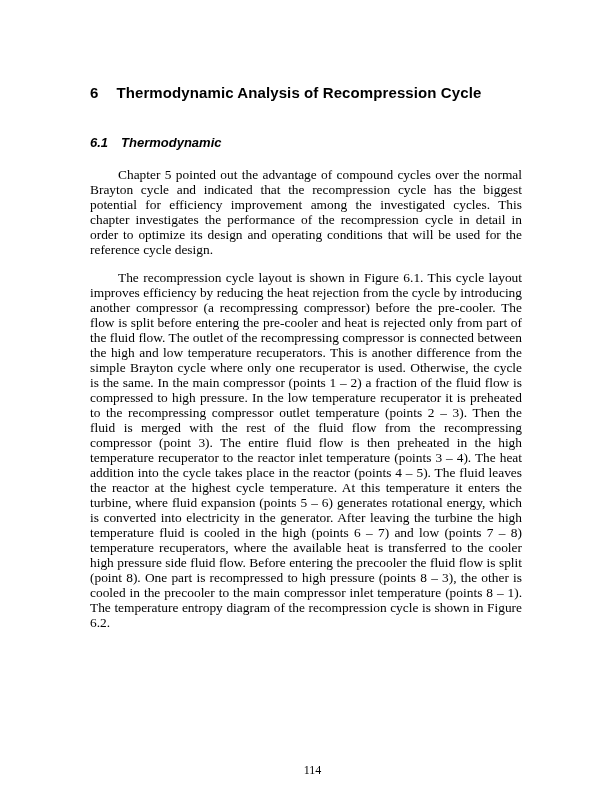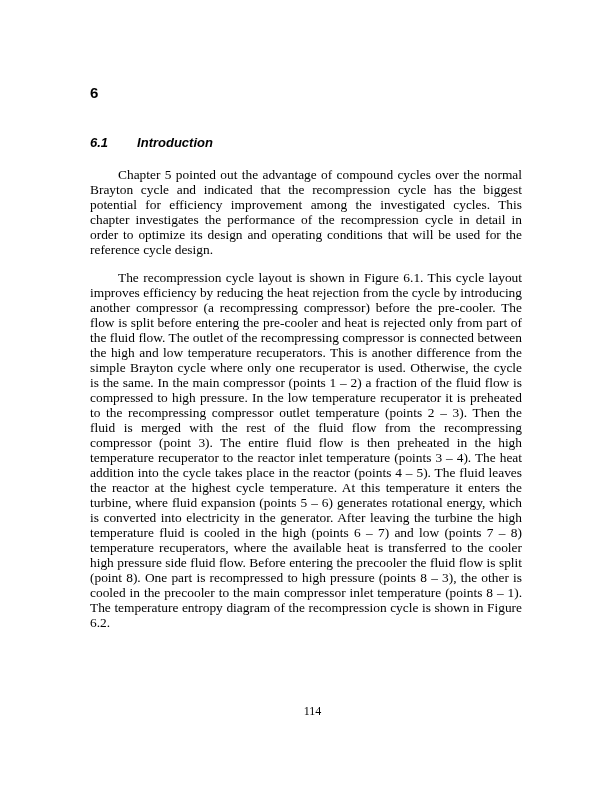--- a/index.html
+++ b/index.html
@@ -31,58 +31,59 @@
     gap: 18px;
     letter-spacing: 0.1px;
   }
   .section-heading {
     font-family: "Liberation Sans", sans-serif;
     font-size: 13px;
     font-weight: bold;
     font-style: italic;
     margin: 34px 0 0 0;
     display: flex;
-    gap: 29px;
+    gap: 13px;
   }
   p.body-para {
     font-size: 13.4px;
     line-height: 15px;
     text-align: justify;
     text-indent: 28px;
     margin: 0;
   }
   p.first-para {
     margin-top: 17px;
   }
   p.second-para {
     margin-top: 13px;
   }
   .page-number {
     position: absolute;
     left: 0;
     right: 0;
-    top: 704px;
+    top: 763px;
     text-align: center;
     font-size: 12px;
     font-family: "Liberation Serif", serif;
     padding-left: 13px;
   }
 </style>
 </head>
 <body>
 
 <div class="sheet">
 
   <h1 class="chapter-heading">
     <span>6</span>
+    <span>Thermodynamic Analysis of Recompression Cycle</span>
   </h1>
 
   <h2 class="section-heading">
     <span>6.1</span>
-    <span>Introduction</span>
+    <span>Thermodynamic</span>
   </h2>
 
   <p class="body-para first-para">Chapter 5 pointed out the advantage of compound cycles over the normal Brayton cycle and indicated that the recompression cycle has the biggest potential for efficiency improvement among the investigated cycles.  This chapter investigates the performance of the recompression cycle in detail in order to optimize its design and operating conditions that will be used for the reference cycle design.</p>
 
   <p class="body-para second-para">The recompression cycle layout is shown in Figure 6.1.  This cycle layout improves efficiency by reducing the heat rejection from the cycle by introducing another compressor (a recompressing compressor) before the pre-cooler. The flow is split before entering the pre-cooler and heat is rejected only from part of the fluid flow. The outlet of the recompressing compressor is connected between the high and low temperature recuperators. This is another difference from the simple Brayton cycle where only one recuperator is used. Otherwise, the cycle is the same. In the main compressor (points 1 – 2) a fraction of the fluid flow is compressed to high pressure. In the low temperature recuperator it is preheated to the recompressing compressor outlet temperature (points 2 – 3). Then the fluid is merged with the rest of the fluid flow from the recompressing compressor (point 3). The entire fluid flow is then preheated in the high temperature recuperator to the reactor inlet temperature (points 3 – 4). The heat addition into the cycle takes place in the reactor (points 4 – 5). The fluid leaves the reactor at the highest cycle temperature. At this temperature it enters the turbine, where fluid expansion (points 5 – 6) generates rotational energy, which is converted into electricity in the generator. After leaving the turbine the high temperature fluid is cooled in the high (points 6 – 7) and low (points 7 – 8) temperature recuperators, where the available heat is transferred to the cooler high pressure side fluid flow. Before entering the precooler the fluid flow is split (point 8). One part is recompressed to high pressure (points 8 – 3), the other is cooled in the precooler to the main compressor inlet temperature (points 8 – 1). The temperature entropy diagram of the recompression cycle is shown in Figure 6.2.</p>
 
   <div class="page-number">114</div>
 
 </div>
 

